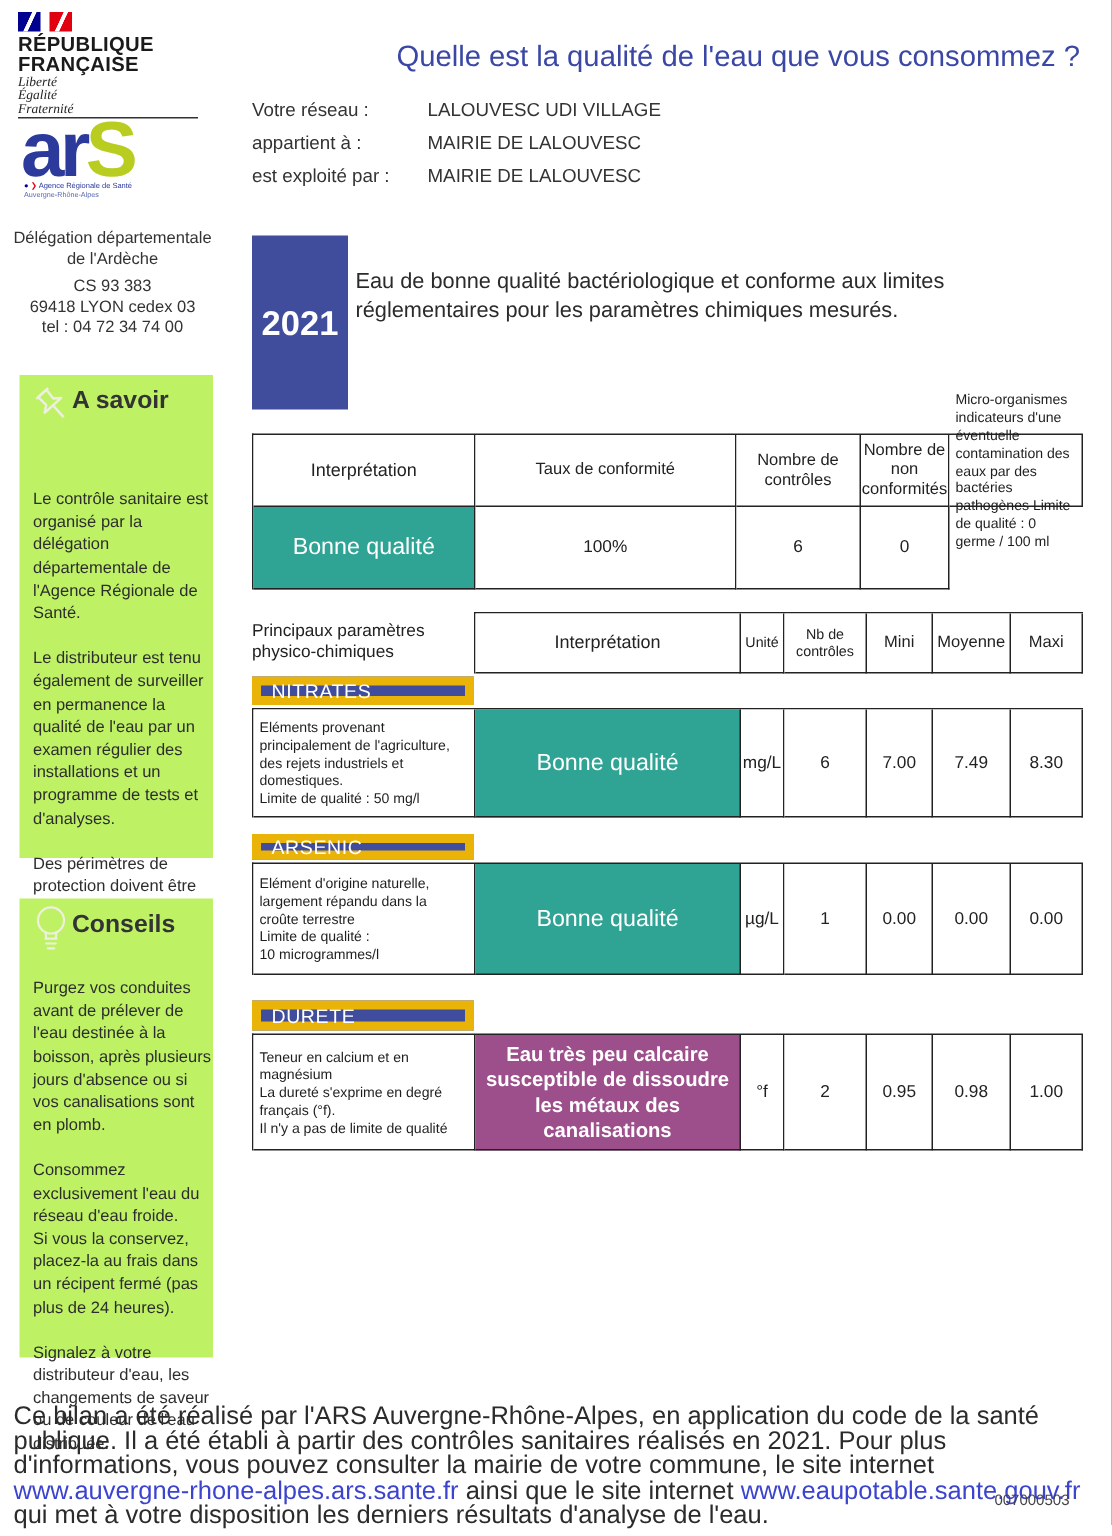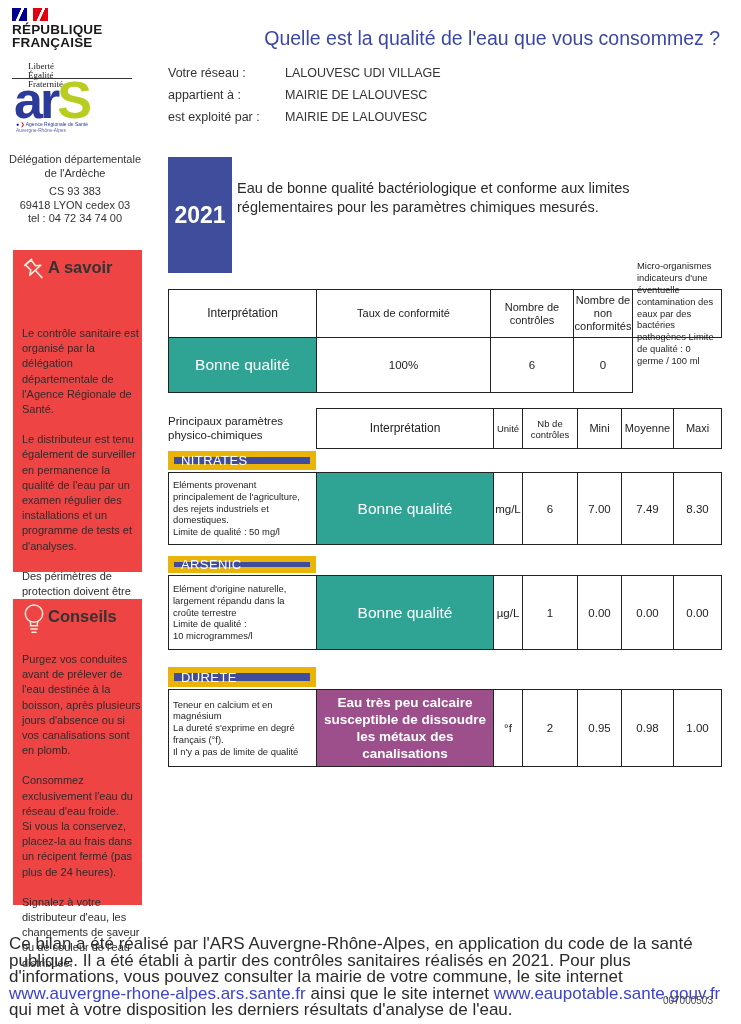--- a/index.html
+++ b/index.html
@@ -13,32 +13,32 @@
   .pre { white-space:pre-line; }
 
   
   .flag { left:12px; top:8px; display:flex; gap:6px; }
   .flag span { width:15px; height:13px; display:block; }
   .flag .b { background:#000091; }
   .flag .r { background:#e1000f; }
   .flag span i { display:block; width:100%; height:100%;
     background:linear-gradient(115deg, transparent 44%, #fff 46%, #fff 58%, transparent 60%); }
   .rep { left:12px; top:24px; font-weight:bold; font-size:13.5px; line-height:12.5px; color:#1a1a1a; letter-spacing:.2px; }
-  .motto { left:28px; top:50px; font-family:"Liberation Serif", serif; font-size:9px; line-height:9px; color:#222;margin-top:12px; }
+  .motto { left:12px; top:50px; font-family:"Liberation Serif", serif; font-style:italic; font-size:9px; line-height:9px; color:#222; }
   .brandline { left:12px; top:78px; width:120px; height:0; border-top:1.5px solid #333; }
   .ars { left:14px; top:80px; font-weight:bold; line-height:0.8; letter-spacing:-3px; }
   .ars .ar { font-size:52px; color:#2b3a9b; }
   .ars .s  { font-size:52px; color:#b9cd20; }
   .ars-tag { left:16px; top:121px; font-size:5px; color:#2b3a9b; line-height:6px; letter-spacing:0; }
   .ars-tag .dot { color:#000091; } .ars-tag .chev { color:#e1000f; }
   .ars-reg { left:16px; top:128px; font-size:4.8px; color:#5a68b0; }
   .contact { width:150px; text-align:center; font-size:11px; line-height:13.5px; color:#333; }
 
   
-  .greenbox { left:13px; width:129px; background:#ef4444; }
+  .greenbox { left:13px; width:129px; background:#bef264; }
   .gb-title { position:absolute; left:35px; font-size:16.5px; font-weight:600; color:#333; }
   .gb-body { position:absolute; left:9px; width:120px; font-size:11px; line-height:15.2px; color:#2d2d2d; }
   .gb-body p { margin-bottom:15px; }
   .gb-icon { position:absolute; }
 
   
   .title { left:180px; top:27px; width:540px; text-align:right; font-size:19.5px; color:#3A47A5; }
   .net { left:168px; top:62px; font-size:12.5px; line-height:22px; color:#333; }
   .net .lbl { display:inline-block; width:117px; }
   .yearbox { left:168px; top:157px; width:64px; height:116px; background:#3F4D9C;

